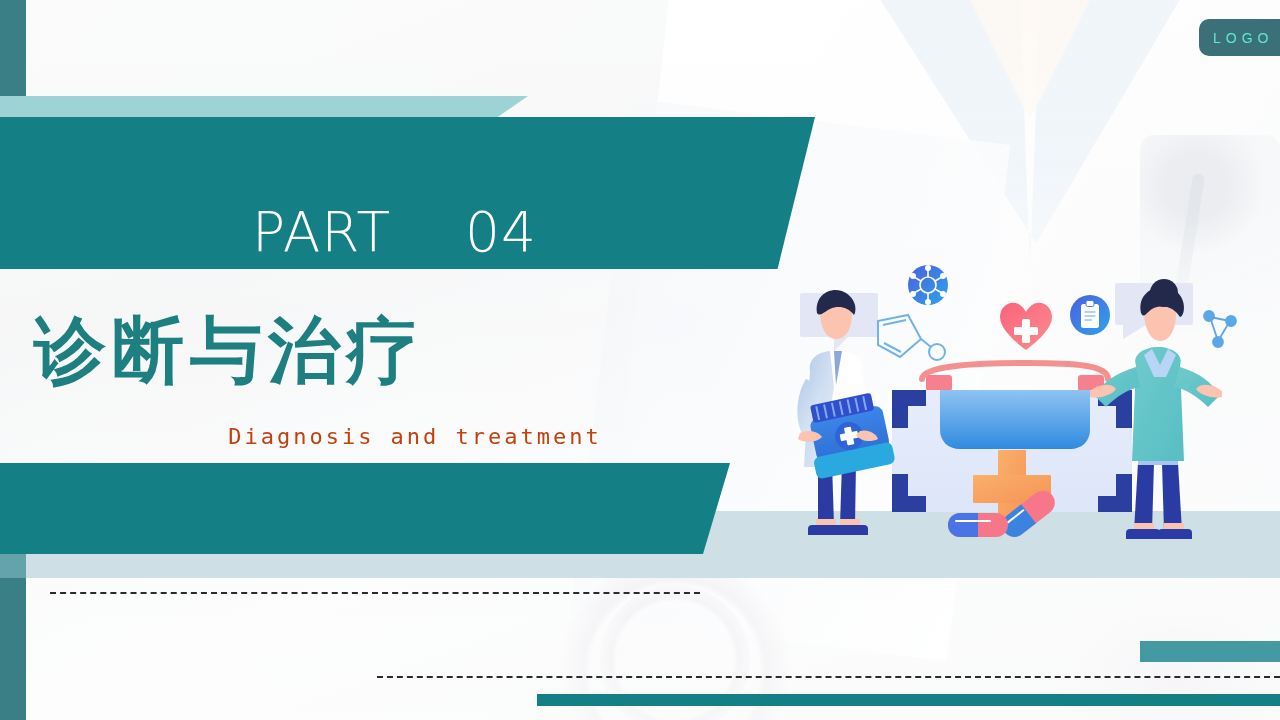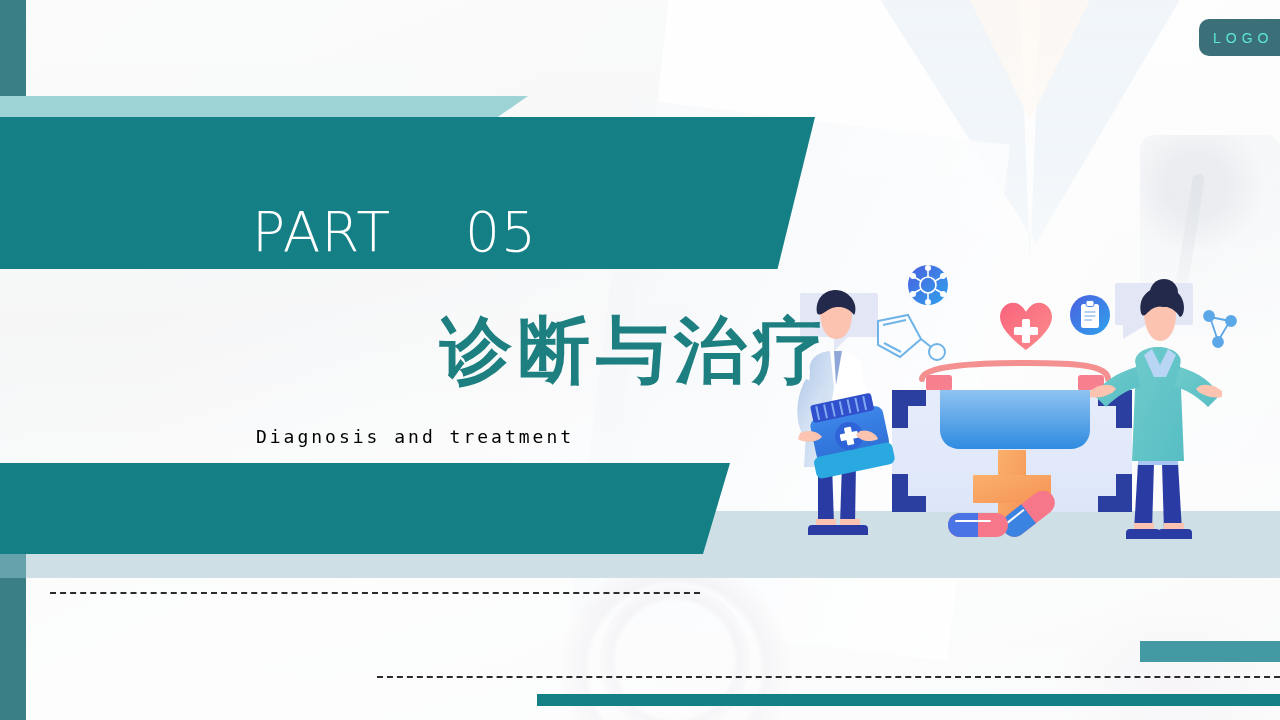--- a/index.html
+++ b/index.html
@@ -56,25 +56,25 @@
 
   
   .logo{position:absolute;left:1199px;top:19px;width:95px;height:37px;background:#3B7078;
     border-radius:10px 0 0 10px;display:flex;align-items:center;justify-content:flex-start;
     padding-left:14px;box-sizing:border-box;}
   .logo span{color:#5eead4;font-size:14px;letter-spacing:5px;font-family:"Liberation Sans",sans-serif;}
 
   
   .part{position:absolute;left:252px;top:200px;color:#ffffff;font-size:55px;line-height:64px;
     font-weight:300;letter-spacing:1px;font-family:"DejaVu Sans",sans-serif;white-space:pre;}
-  .title-cn{position:absolute;left:0;top:306px;width:830px;text-align:right;color:#1D7F80;
+  .title-cn{position:absolute;left:0;top:306px;width:830px;text-align:left;color:#1D7F80;
     font-size:72px;line-height:88px;font-weight:700;letter-spacing:6px;
-    font-family:"DejaVu Sans",sans-serif;}
-  .title-en{position:absolute;left:0;top:425px;width:830px;text-align:center;color:#000000;
-    font-size:18px;line-height:24px;letter-spacing:3px;font-family:"DejaVu Sans Mono",monospace;}
+    font-family:"DejaVu Sans",sans-serif;padding-left:34px;}
+  .title-en{position:absolute;left:0;top:425px;width:830px;text-align:center;color:#c2410c;
+    font-size:22px;line-height:24px;letter-spacing:3px;font-family:"DejaVu Sans Mono",monospace;}
 
   
   .illus{position:absolute;left:760px;top:255px;width:520px;height:300px;}
   .illus svg{display:block;}
 </style>
 </head>
 <body>
 
 <div id="slide">
 
@@ -298,17 +298,17 @@
   <div class="edge-bottom"></div>
   <div class="bar-rightsmall"></div>
   <div class="bar-bottomdark"></div>
   <div class="dash-1"></div>
   <div class="dash-2"></div>
 
   <div class="logo">
     <span>LOGO</span>
   </div>
 
-  <div class="part">PART    05</div>
+  <div class="part">PART    04</div>
   <div class="title-cn">诊断与治疗</div>
   <div class="title-en">Diagnosis and treatment</div>
 
 </div>
 
 </body></html>

